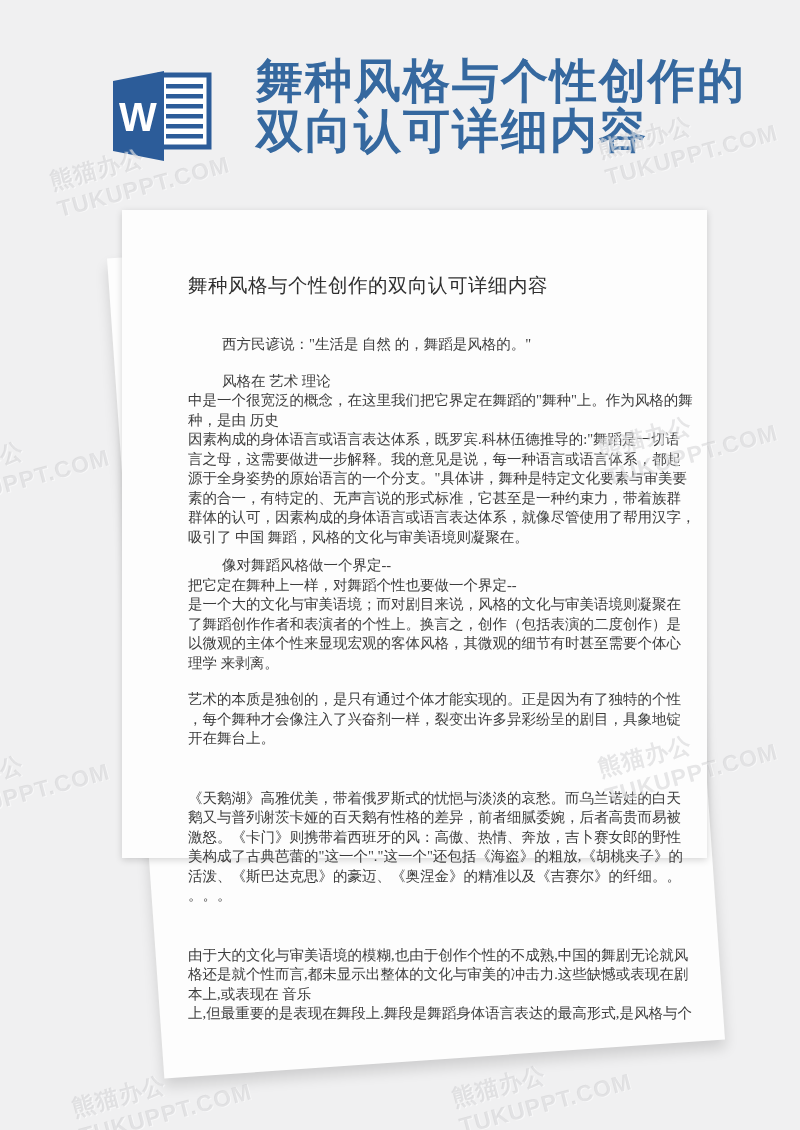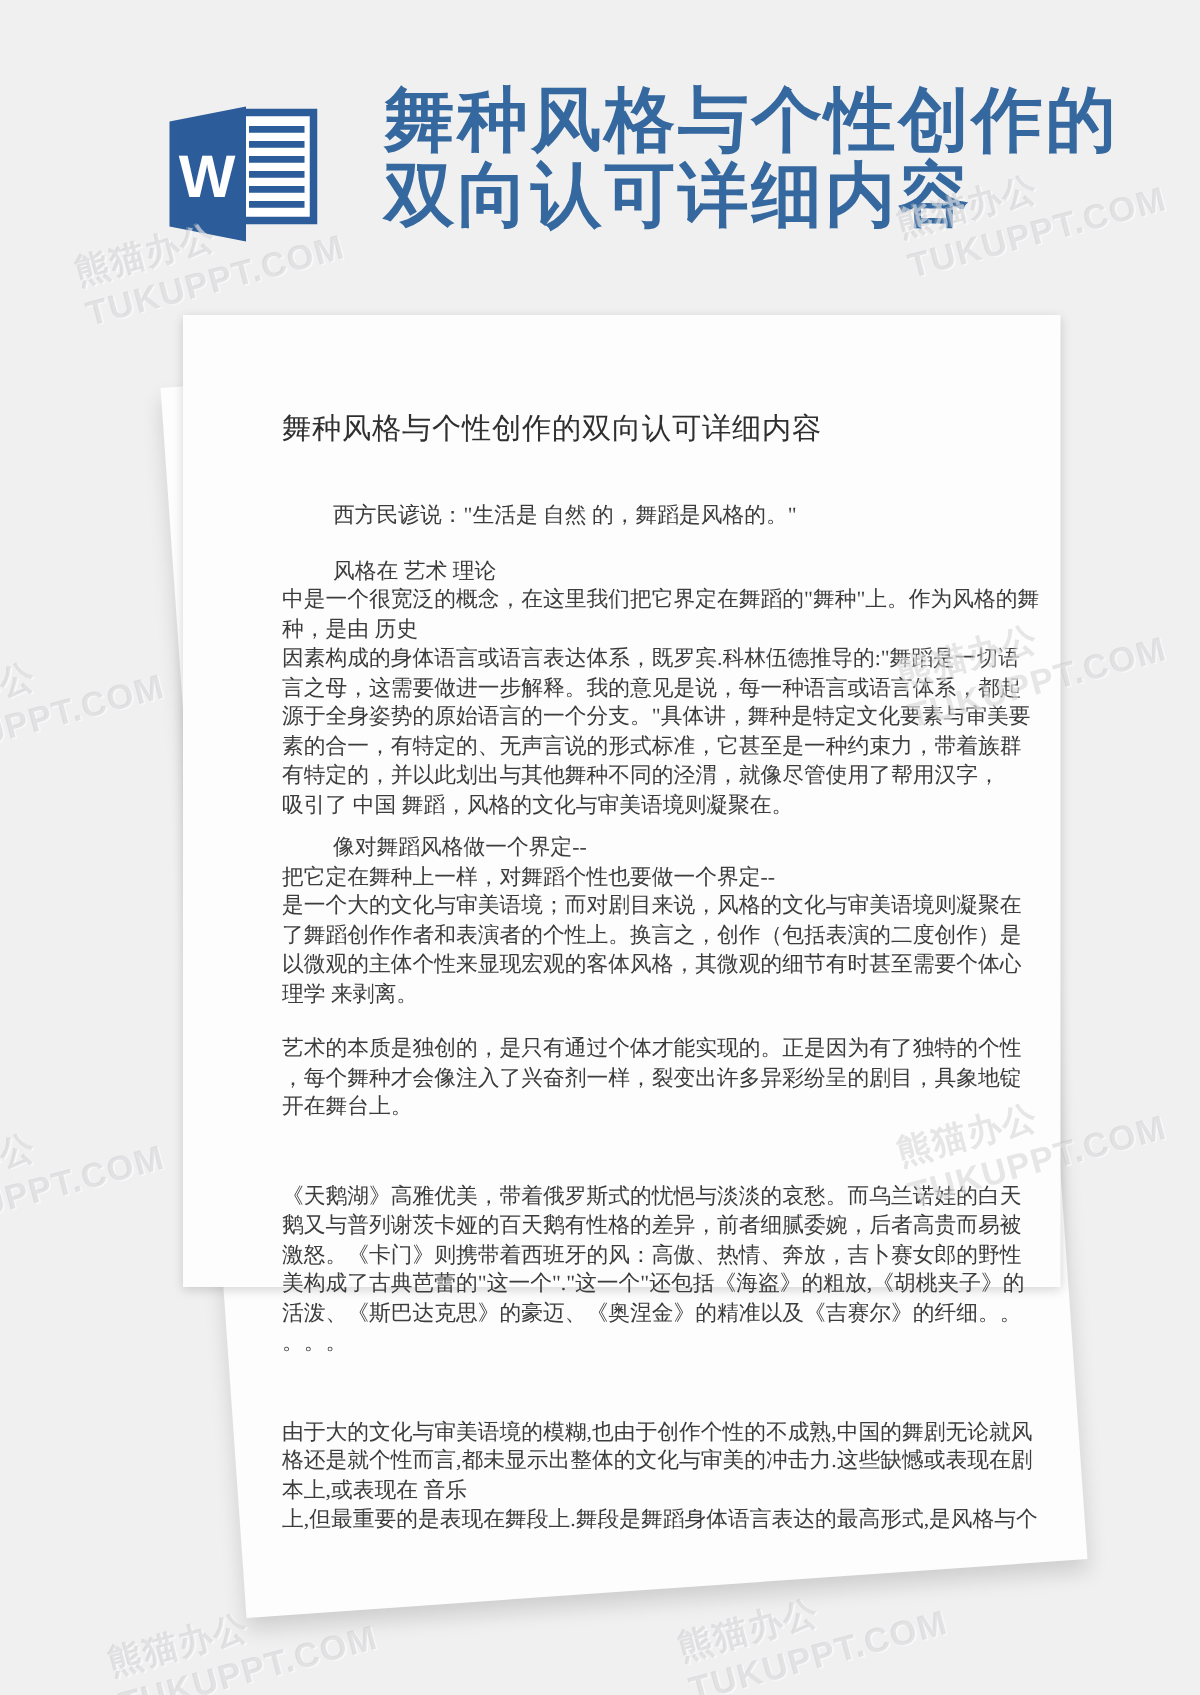--- a/index.html
+++ b/index.html
@@ -80,21 +80,21 @@
     <div class="doc-body">
 
     <div class="line indent">西方民谚说："生活是 自然 的，舞蹈是风格的。"</div>
         <div class="line indent gap">风格在 艺术 理论</div>
         <div class="line">中是一个很宽泛的概念，在这里我们把它界定在舞蹈的"舞种"上。作为风格的舞</div>
         <div class="line">种，是由 历史</div>
         <div class="line">因素构成的身体语言或语言表达体系，既罗宾.科林伍德推导的:"舞蹈是一切语</div>
         <div class="line">言之母，这需要做进一步解释。我的意见是说，每一种语言或语言体系，都起</div>
         <div class="line">源于全身姿势的原始语言的一个分支。"具体讲，舞种是特定文化要素与审美要</div>
         <div class="line">素的合一，有特定的、无声言说的形式标准，它甚至是一种约束力，带着族群</div>
-        <div class="line">有特定的，并以此划出与其他舞种不同的泾渭，就像尽管使用了帮用汉字，</div>
+        <div class="line">群体的认可，因素构成的身体语言或语言表达体系，就像尽管使用了帮用汉字，</div>
         <div class="line">吸引了 中国 舞蹈，风格的文化与审美语境则凝聚在。</div>
         <div class="line indent gap-sm">像对舞蹈风格做一个界定--</div>
         <div class="line">把它定在舞种上一样，对舞蹈个性也要做一个界定--</div>
         <div class="line">是一个大的文化与审美语境；而对剧目来说，风格的文化与审美语境则凝聚在</div>
         <div class="line">了舞蹈创作作者和表演者的个性上。换言之，创作（包括表演的二度创作）是</div>
         <div class="line">以微观的主体个性来显现宏观的客体风格，其微观的细节有时甚至需要个体心</div>
         <div class="line">理学 来剥离。</div>
         <div class="line gap">艺术的本质是独创的，是只有通过个体才能实现的。正是因为有了独特的个性</div>
         <div class="line">，每个舞种才会像注入了兴奋剂一样，裂变出许多异彩纷呈的剧目，具象地锭</div>
         <div class="line">开在舞台上。</div>

